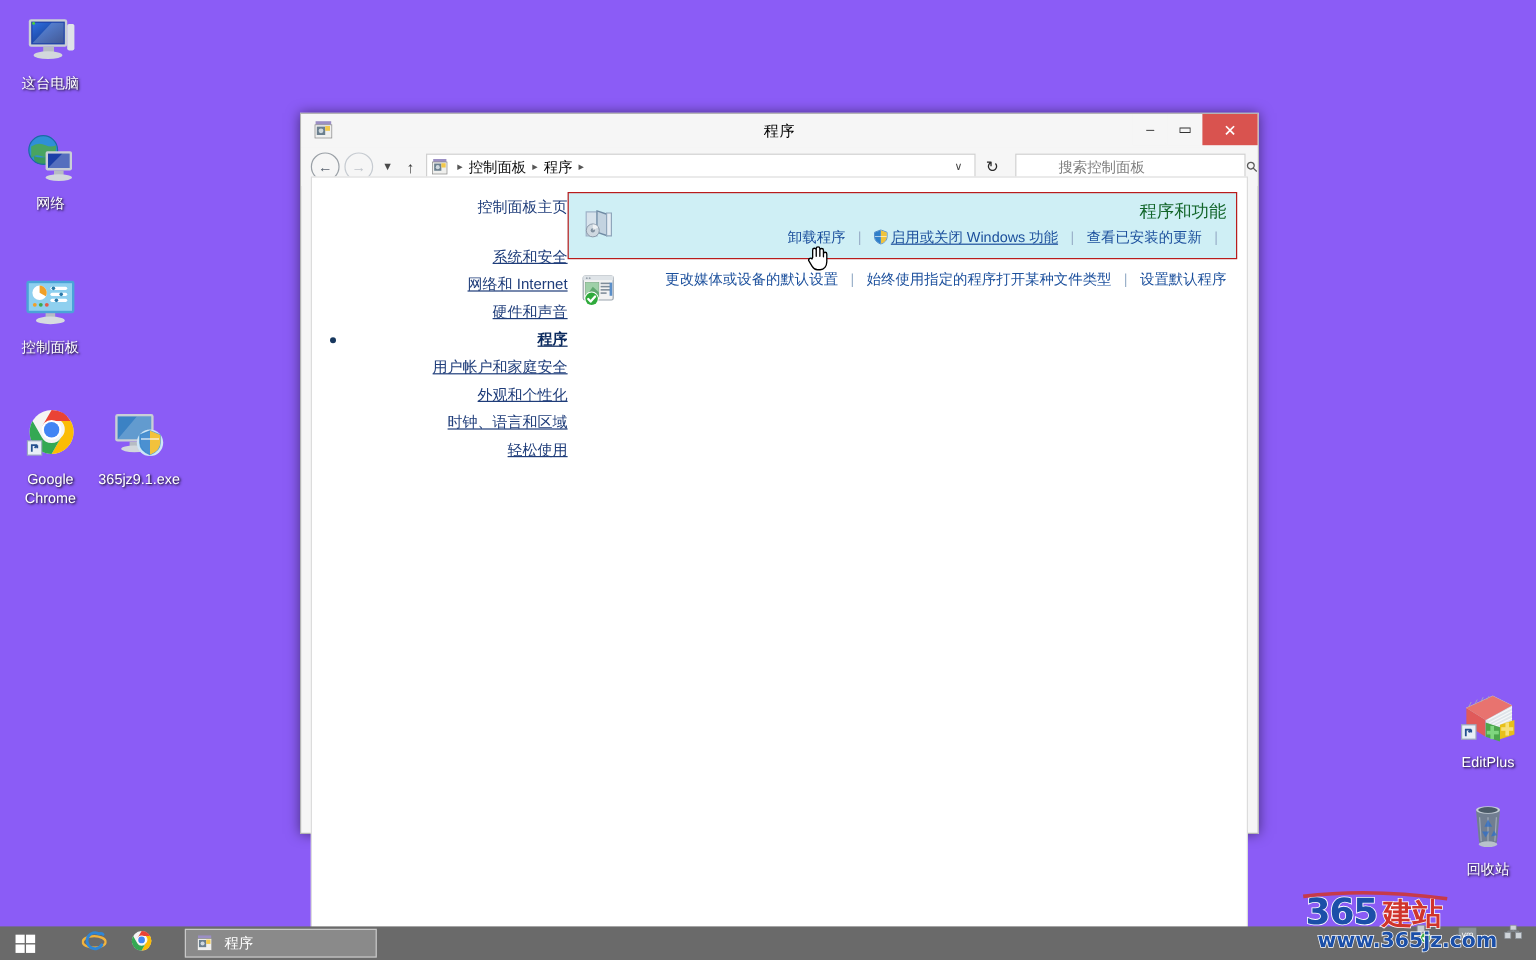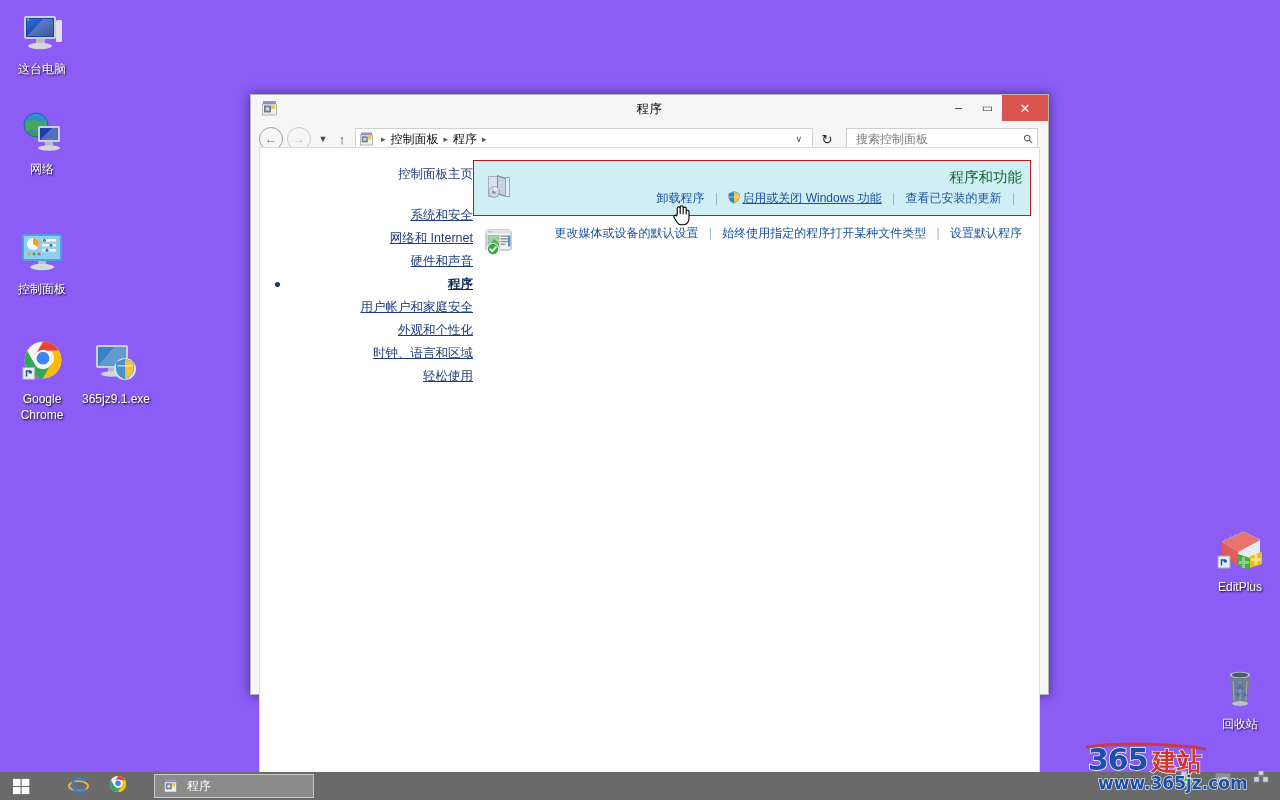--- a/index.html
+++ b/index.html
@@ -133,21 +133,21 @@
     margin-left: 8px;
     background: #ffffff;
     border: 1px solid #d0d0d0;
     display: flex; align-items: center;
     box-sizing: border-box;
     padding: 0 4px 0 7px;
   }
   #searchbox input {
     flex: 1; border: none; outline: none;
     font-size: 12px; font-family: inherit;
-    color: #222; background: transparent;
+    color: #222; background: transparent; margin-left: 26px;
   }
   #searchbox input::placeholder { color: #7d7d7d; }
   .mag { color: #5a5a5a; font-size: 12px; transform: rotate(-45deg); }
 
   
   #content {
     position: absolute;
     left: 8px; top: 52px;
     width: 781px; height: 675px;
     background: #ffffff;
@@ -372,21 +372,21 @@
         <circle cx="33" cy="31" r="11" fill="#cfe6f7"></circle>
         <path d="M33 21 L41.5 24.5 V31 q0 6.5 -8.5 10 q-8.5 -3.5 -8.5 -10 V24.5 Z" fill="#e8f2fb" stroke="#5a9fd4" stroke-width="1"></path>
         <path d="M33 21 L41.5 24.5 V31 q0 6.5 -8.5 10 Z" fill="#f2c23c"></path>
         <path d="M33 21 L24.5 24.5 V31 q0 6.5 8.5 10 Z" fill="#2f7fc9" opacity=".85"></path>
         <path d="M25.5 27 h15 v1.6 h-15z" fill="#ffffff" opacity=".55"></path>
       </svg>
     </div>
     <div class="label">365jz9.1.exe</div>
   </div>
 
-  <div class="desk-icon" style="left:1202px; top:526px;">
+  <div class="desk-icon" style="left:1202px; top:574px;">
     <div class="glyph">
       <svg viewBox="0 0 48 48" width="48" height="48">
         <polygon points="6,16 28,6 44,14 22,26" fill="#f0f0f0" stroke="#bdbdbd" stroke-width=".8"></polygon>
         <polygon points="6,16 22,26 22,40 6,30" fill="#e05a5a"></polygon>
         <polygon points="22,26 44,14 44,28 22,40" fill="#dfe5ea"></polygon>
         <polygon points="6,16 28,6 44,14 22,26" fill="#e8736f"></polygon>
         <g stroke="#ffffff" stroke-width=".9" opacity=".75">
           <line x1="24" y1="26" x2="44" y2="15.5"></line>
           <line x1="25" y1="28.5" x2="44" y2="18.5"></line>
           <line x1="25" y1="31" x2="44" y2="21.5"></line>

